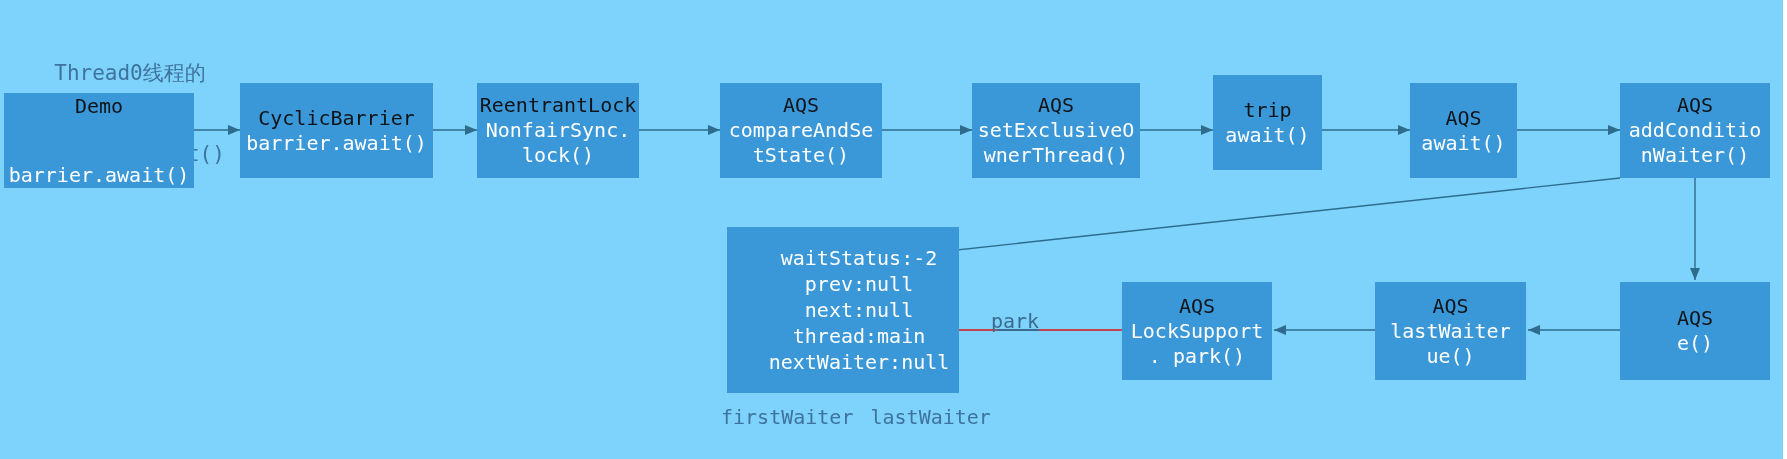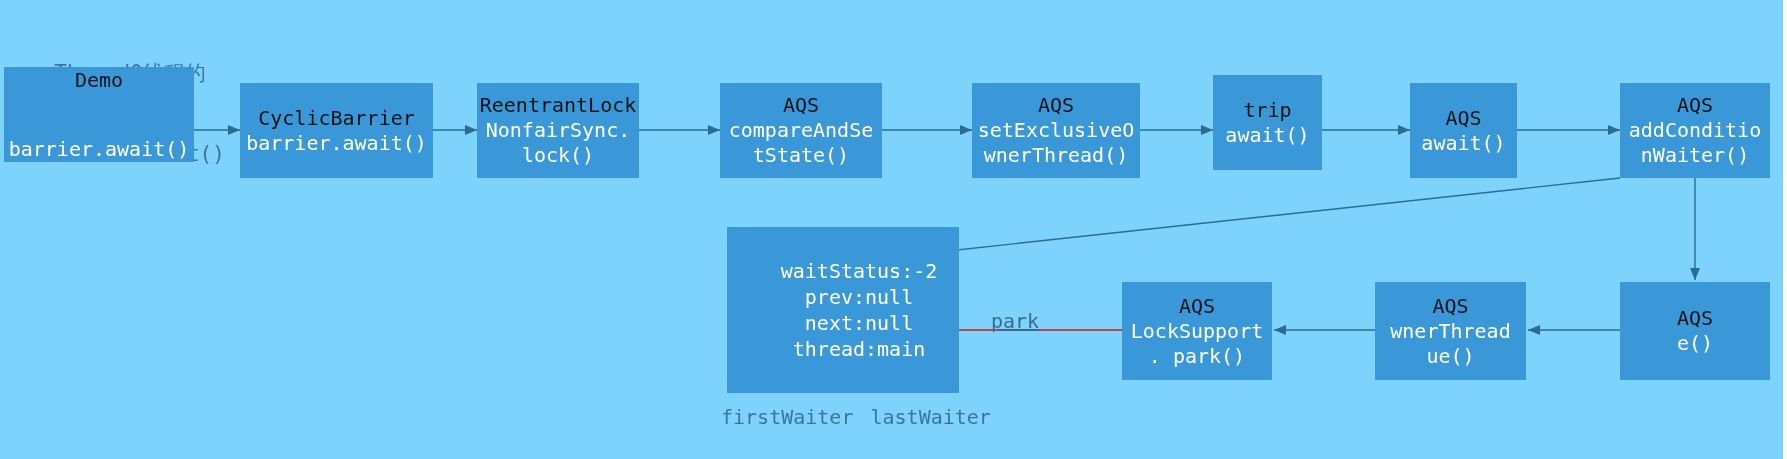--- a/index.html
+++ b/index.html
@@ -6,21 +6,21 @@
   #stage{position:relative;width:1783px;height:459px;background:#7dd3fc;overflow:hidden;
          font-family:"DejaVu Sans Mono","Liberation Mono",monospace;}
   svg.edges{position:absolute;left:0;top:0;pointer-events:none;}
   .edge{stroke:#2E6B8D;stroke-width:1.4;fill:none;}
   .edge-red{stroke:#DE1414;stroke-width:1.4;fill:none;}
 
   .box{position:absolute;background:#3B98D8;display:flex;flex-direction:column;
        align-items:center;justify-content:center;text-align:center;
        color:#ffffff;font-size:20px;line-height:25px;white-space:pre;}
   .box .dark{color:#101418;}
-  .b-demo      {left:4px;   top:67px; width:190px;height:95px;gap:44px;}
+  .b-demo      {left:4px;   top:93px; width:190px;height:95px;gap:44px;}
   .b-cyclic    {left:240px; top:83px; width:193px;height:95px;}
   .b-reentrant {left:477px; top:83px; width:162px;height:95px;}
   .b-cas       {left:720px; top:83px; width:162px;height:95px;}
   .b-seot      {left:972px; top:83px; width:168px;height:95px;}
   .b-trip      {left:1213px;top:75px; width:109px;height:95px;}
   .b-await     {left:1410px;top:83px; width:107px;height:95px;}
   .b-acw       {left:1620px;top:83px; width:150px;height:95px;}
   .b-fr        {left:1620px;top:282px;width:150px;height:98px;}
   .b-iosq      {left:1375px;top:282px;width:151px;height:98px;}
   .b-lsp       {left:1122px;top:282px;width:150px;height:98px;}
@@ -111,35 +111,36 @@
     <span>nWaiter()</span>
   </div>
 
   <div class="box b-fr">
     <span class="dark">AQS</span>
     <span>e()</span>
   </div>
 
   <div class="box b-iosq">
     <span class="dark">AQS</span>
-    <span>wnerThread</span>
+    <span>lastWaiter</span>
     <span>ue()</span>
   </div>
 
   <div class="box b-lsp">
     <span class="dark">AQS</span>
     <span>LockSupport</span>
     <span>. park()</span>
   </div>
 
   <div class="box b-node">
     <span>waitStatus:-2</span>
     <span>prev:null</span>
     <span>next:null</span>
     <span>thread:main</span>
+    <span>nextWaiter:null</span>
   </div>
 
   <div class="park-label">park</div>
 
   <div class="waiters-label">firstWaiter lastWaiter</div>
 
   <div class="page-border-line"></div>
 
 </div>
 

